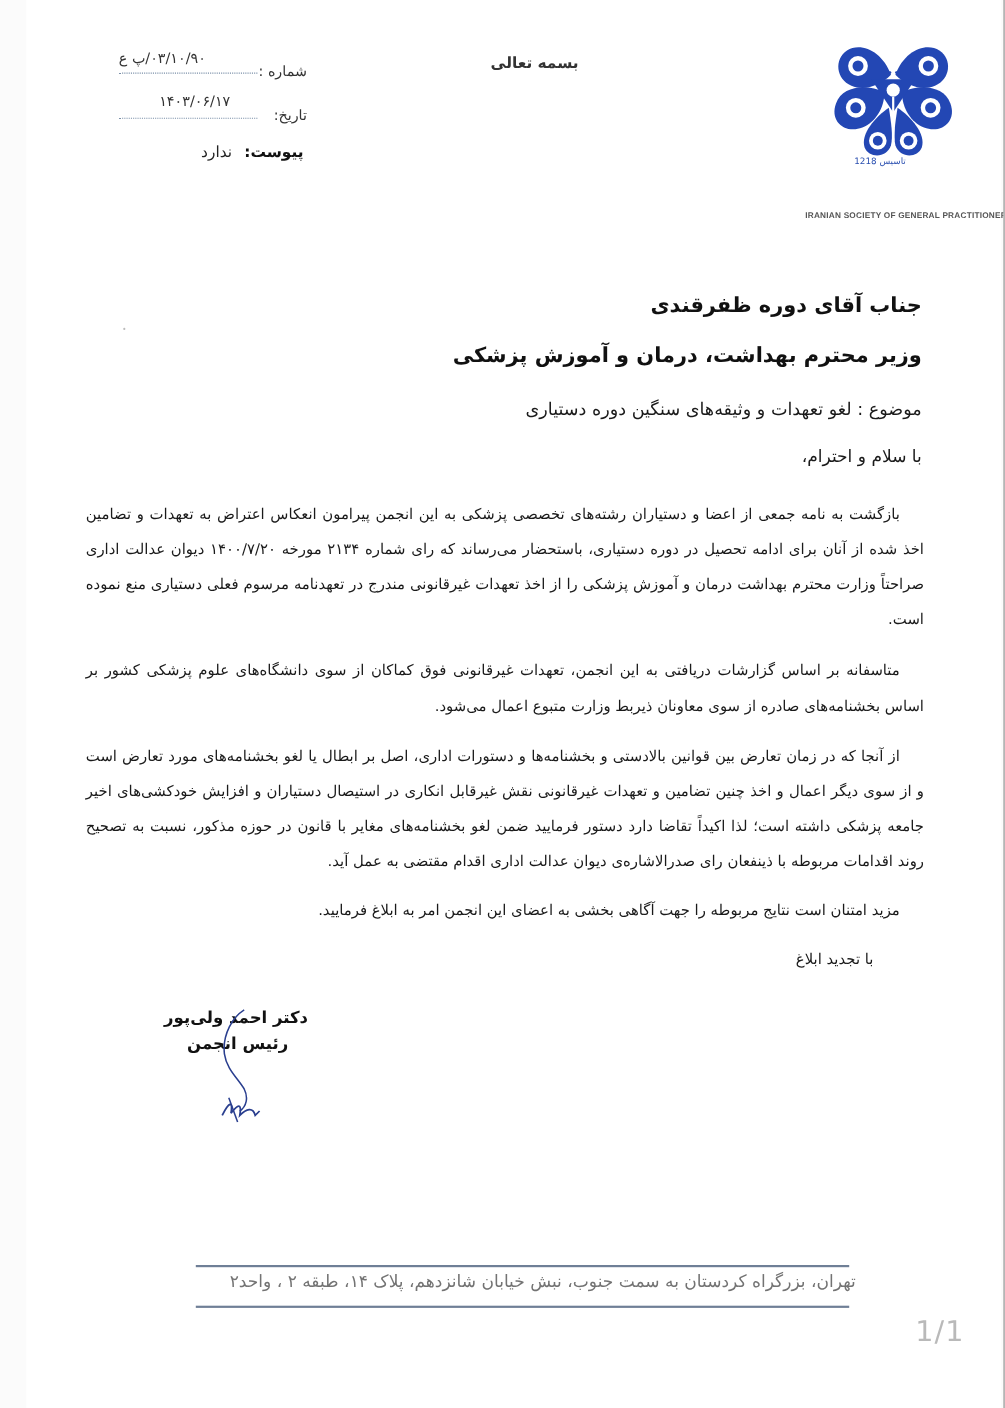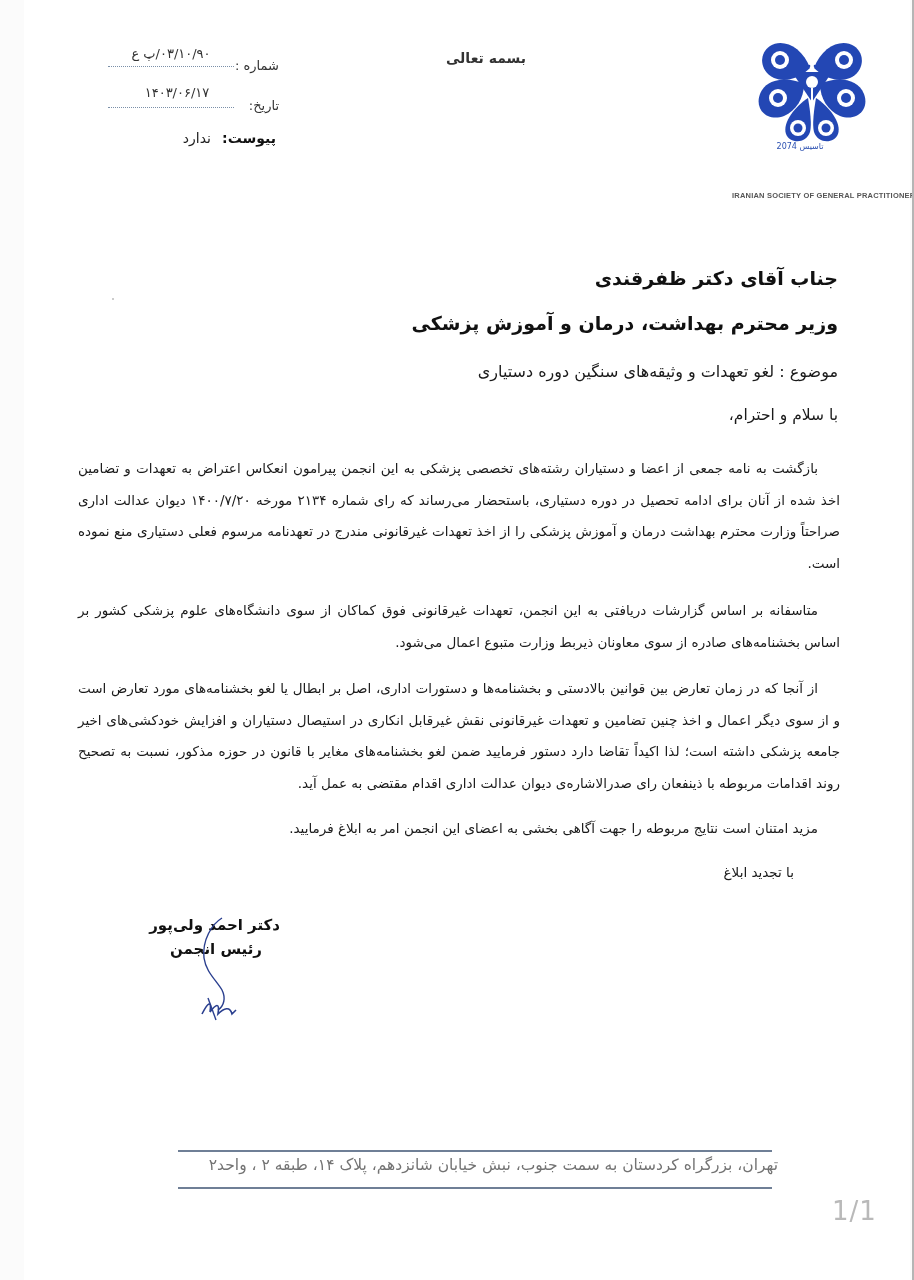--- a/index.html
+++ b/index.html
@@ -191,40 +191,40 @@
         <circle cx="26" cy="62" r="5"></circle>
         <circle cx="94" cy="62" r="5"></circle>
         <circle cx="46" cy="92" r="4.5"></circle>
         <circle cx="74" cy="92" r="4.5"></circle>
       </g>
       <g fill="#2347b4">
         <circle cx="57" cy="30" r="1.3"></circle>
         <circle cx="63" cy="30" r="1.3"></circle>
       </g>
     </svg>
-    <div class="abs logo-est rtl" style="left:40px; top:106px; width:60px; text-align:center; direction:rtl;">تاسیس 2074</div>
+    <div class="abs logo-est rtl" style="left:40px; top:106px; width:60px; text-align:center; direction:rtl;">تاسیس 1218</div>
     <div class="abs logo-caption-en" style="left:2px; top:155px; width:172px; text-align:left;">IRANIAN SOCIETY OF GENERAL PRACTITIONERS</div>
   </div>
 
   <div class="abs basmala" style="left:402px; top:50px; width:120px; text-align:center; direction:rtl;">بسمه تعالی</div>
 
   <div class="abs meta-label" style="left:205px; top:58px; width:50px; text-align:right; direction:rtl;">شماره :</div>
   <div class="abs dotted" style="left:84px; top:66px; width:126px;"></div>
-  <div class="abs meta-value" style="left:84px; top:46px; width:126px; text-align:center; direction:rtl;">۰۳/۱۰/۹۰/پ ع</div>
+  <div class="abs meta-value" style="left:84px; top:46px; width:126px; text-align:left; direction:rtl;">۰۳/۱۰/۹۰/پ ع</div>
 
   <div class="abs meta-label" style="left:205px; top:98px; width:50px; text-align:right; direction:rtl;">تاریخ:</div>
   <div class="abs dotted" style="left:84px; top:107px; width:126px;"></div>
   <div class="abs meta-value" style="left:90px; top:85px; width:126px; text-align:center;">۱۴۰۳/۰۶/۱۷</div>
 
   <div class="abs rtl" style="left:120px; top:128px; width:132px; white-space:nowrap;">
     <span class="attach-label">پیوست:</span>
     <span class="attach-value" style="margin-right:6px;">ندارد</span>
   </div>
 
-  <div class="abs addr-line rtl" style="right:72px; top:267px; width:500px;">جناب آقای دکتر ظفرقندی</div>
+  <div class="abs addr-line rtl" style="right:72px; top:267px; width:500px;">جناب آقای دوره ظفرقندی</div>
   <div class="abs subject rtl" style="right:72px; top:362px; width:500px;">موضوع : لغو تعهدات و وثیقه‌های سنگین دوره دستیاری</div>
 
   <div class="abs addr-line rtl" style="right:72px; top:312px; width:500px;">وزیر محترم بهداشت، درمان و آموزش پزشکی</div>
 
   <div class="abs greeting rtl" style="right:72px; top:406px; width:300px;">با سلام و احترام،</div>
 
   <div class="abs para" style="left:54px; top:453px; width:762px;">
     <span class="indent"></span><span>بازگشت به نامه جمعی از اعضا و دستیاران رشته‌های تخصصی پزشکی به این انجمن پیرامون انعکاس اعتراض به تعهدات و تضامین اخذ شده از آنان برای ادامه تحصیل در دوره دستیاری، باستحضار می‌رساند که رای شماره ۲۱۳۴ مورخه ۱۴۰۰/۷/۲۰ دیوان عدالت اداری صراحتاً وزارت محترم بهداشت درمان و آموزش پزشکی را از اخذ تعهدات غیرقانونی مندرج در تعهدنامه مرسوم فعلی دستیاری منع نموده است.</span>
   </div>
 

